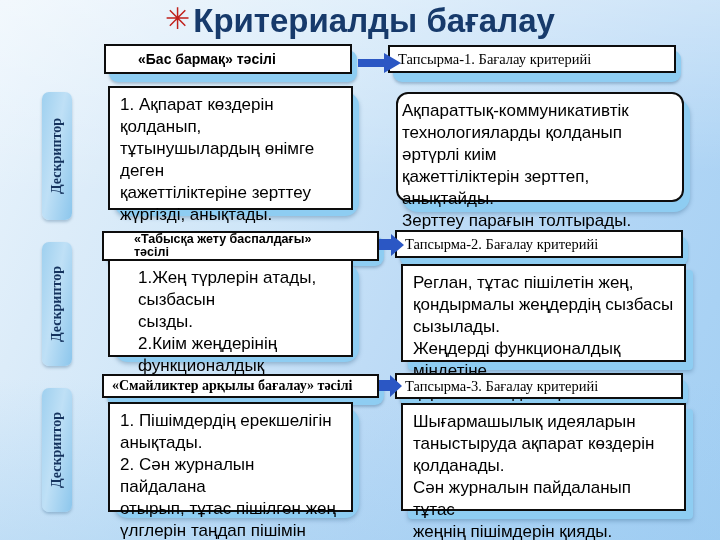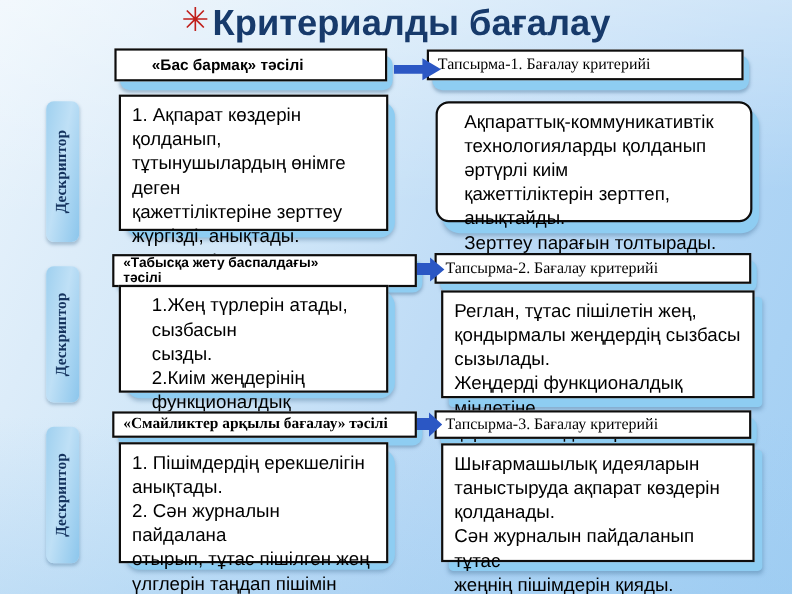--- a/index.html
+++ b/index.html
@@ -116,21 +116,21 @@
     z-index: 3;
     box-shadow: 0 2px 4px rgba(40,90,130,0.35);
   }
   .body-rounded {
     position: absolute;
     box-sizing: border-box;
     background: #ffffff;
     border: 2px solid #0d0d0d;
     border-radius: 12px;
     z-index: 5;
-    padding: 6px 10px 4px 24px;
+    padding: 6px 10px 4px 4px;
   }
 
   .body-text {
     font-family: "Liberation Sans", sans-serif;
     font-size: 17px;
     line-height: 1.30;
     color: #000000;
     white-space: pre-line;
   }
 
@@ -142,20 +142,21 @@
     color: #000;
     padding-left: 32px;
   }
   .hdr-sans-sm {
     font-family: "Liberation Sans", sans-serif;
     font-weight: bold;
     font-size: 12.5px;
     color: #000;
     line-height: 1.05;
     white-space: pre-line;
+    margin-left: 22px;
   }
   
   .hdr-serif {
     font-family: "Liberation Serif", serif;
     font-weight: normal;
     font-size: 14.5px;
     color: #000;
   }
   .hdr-serif-sm {
     font-family: "Liberation Serif", serif;

